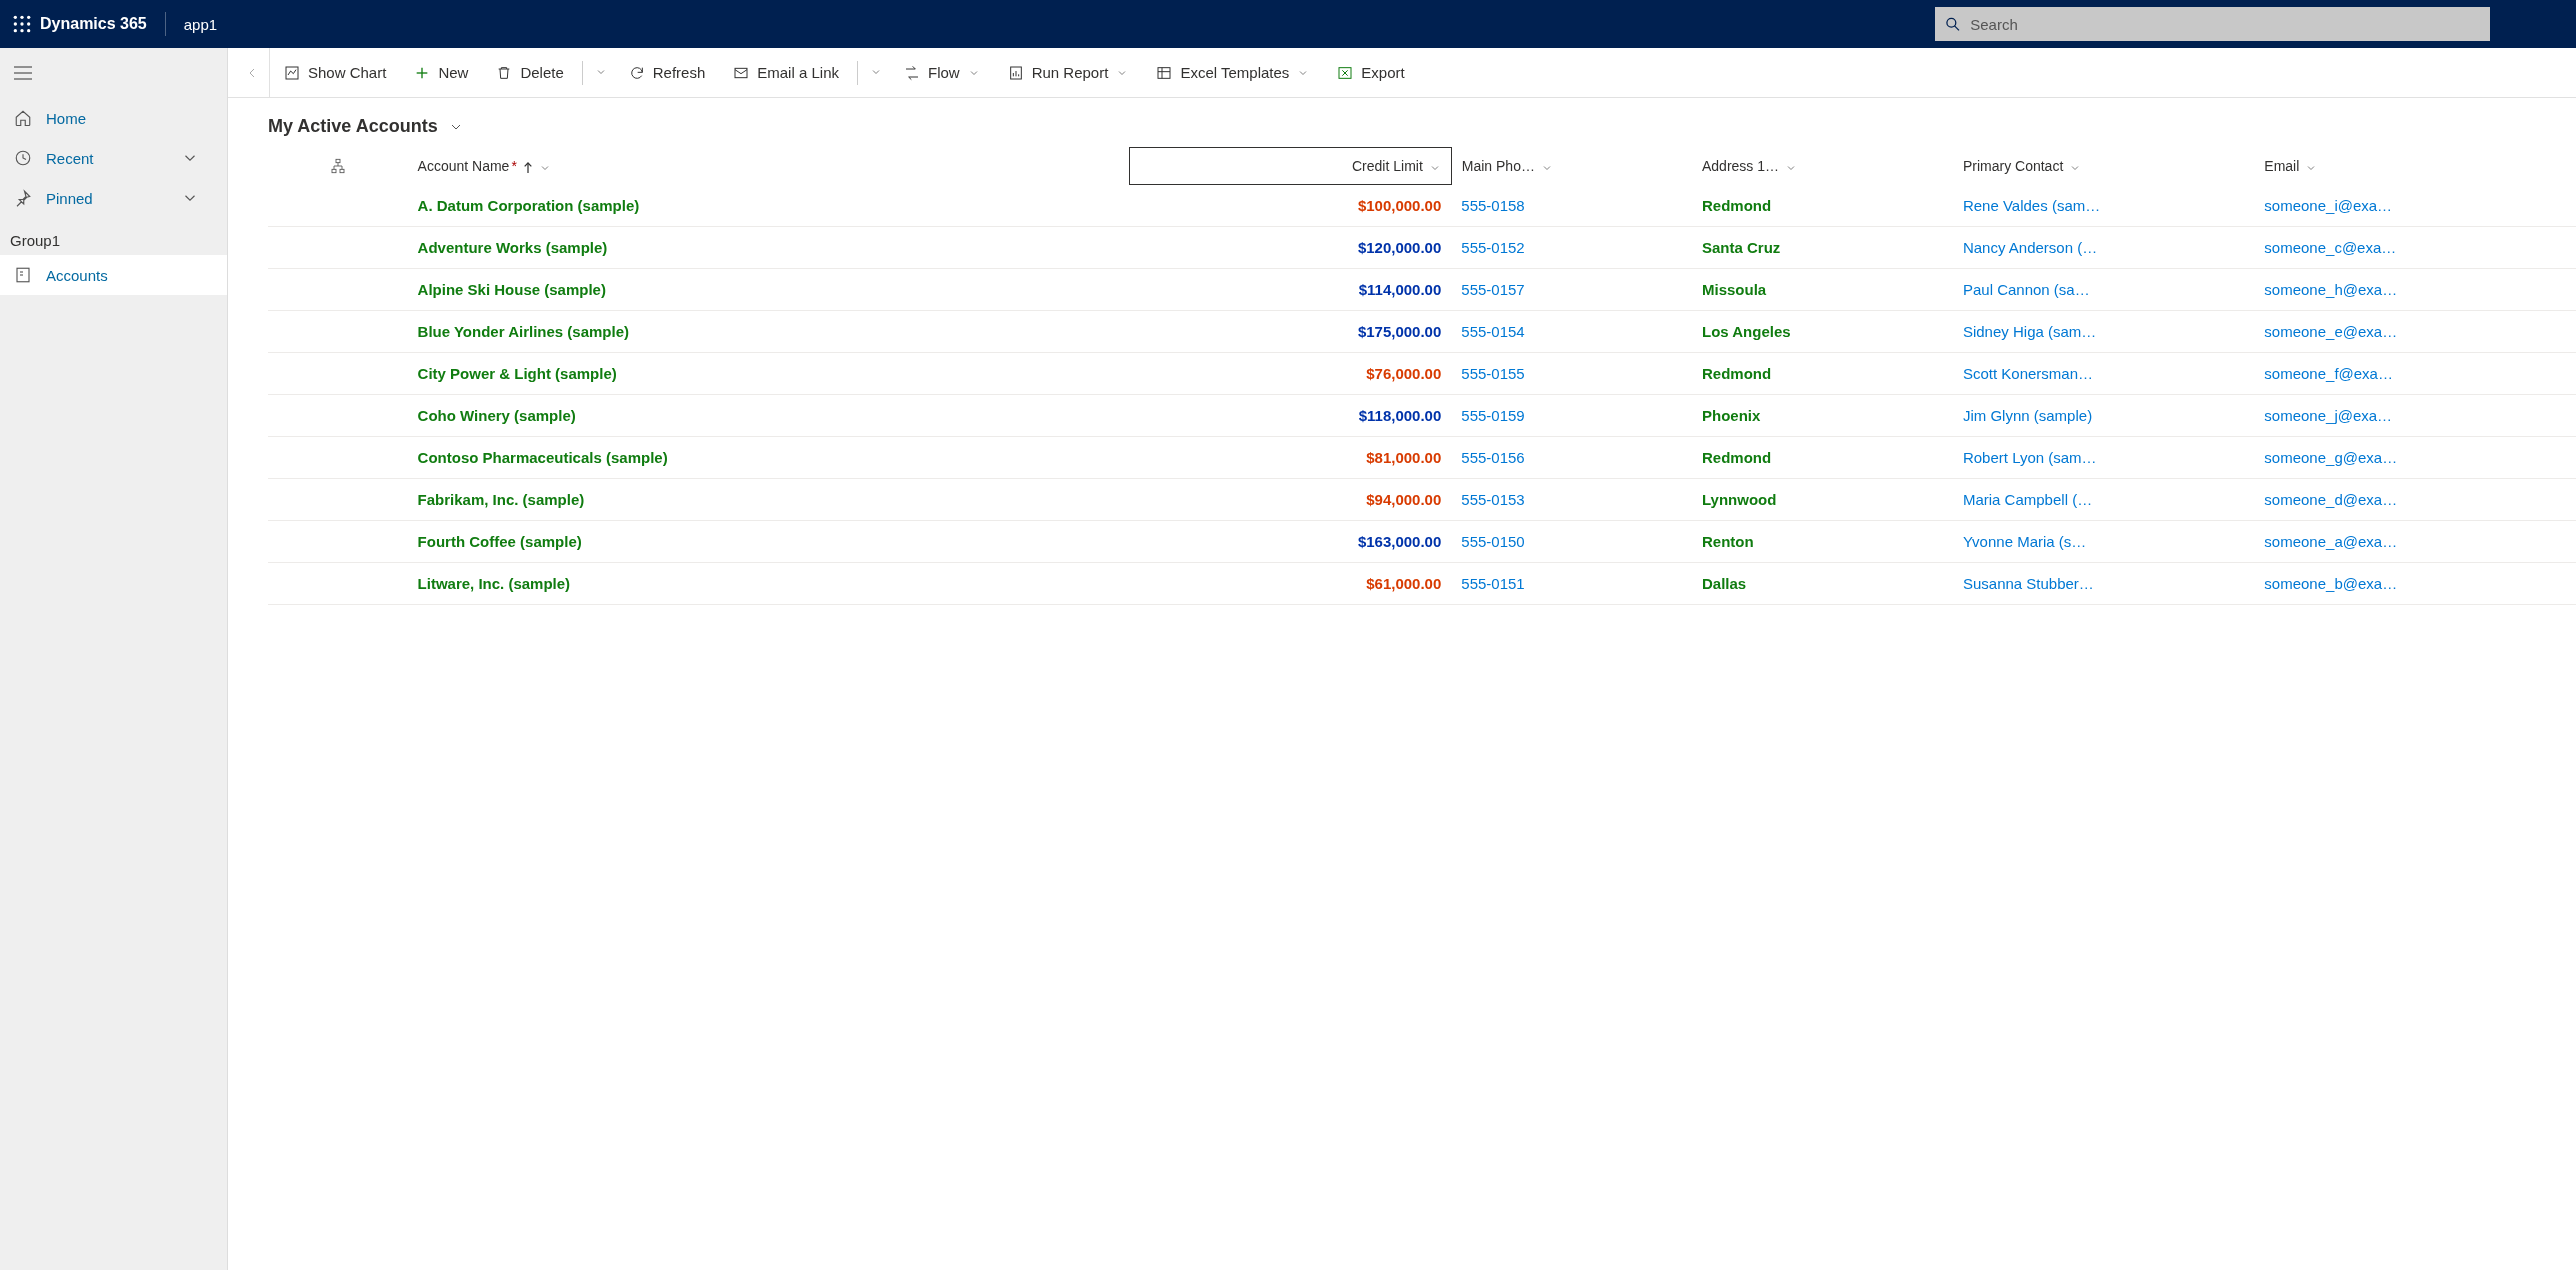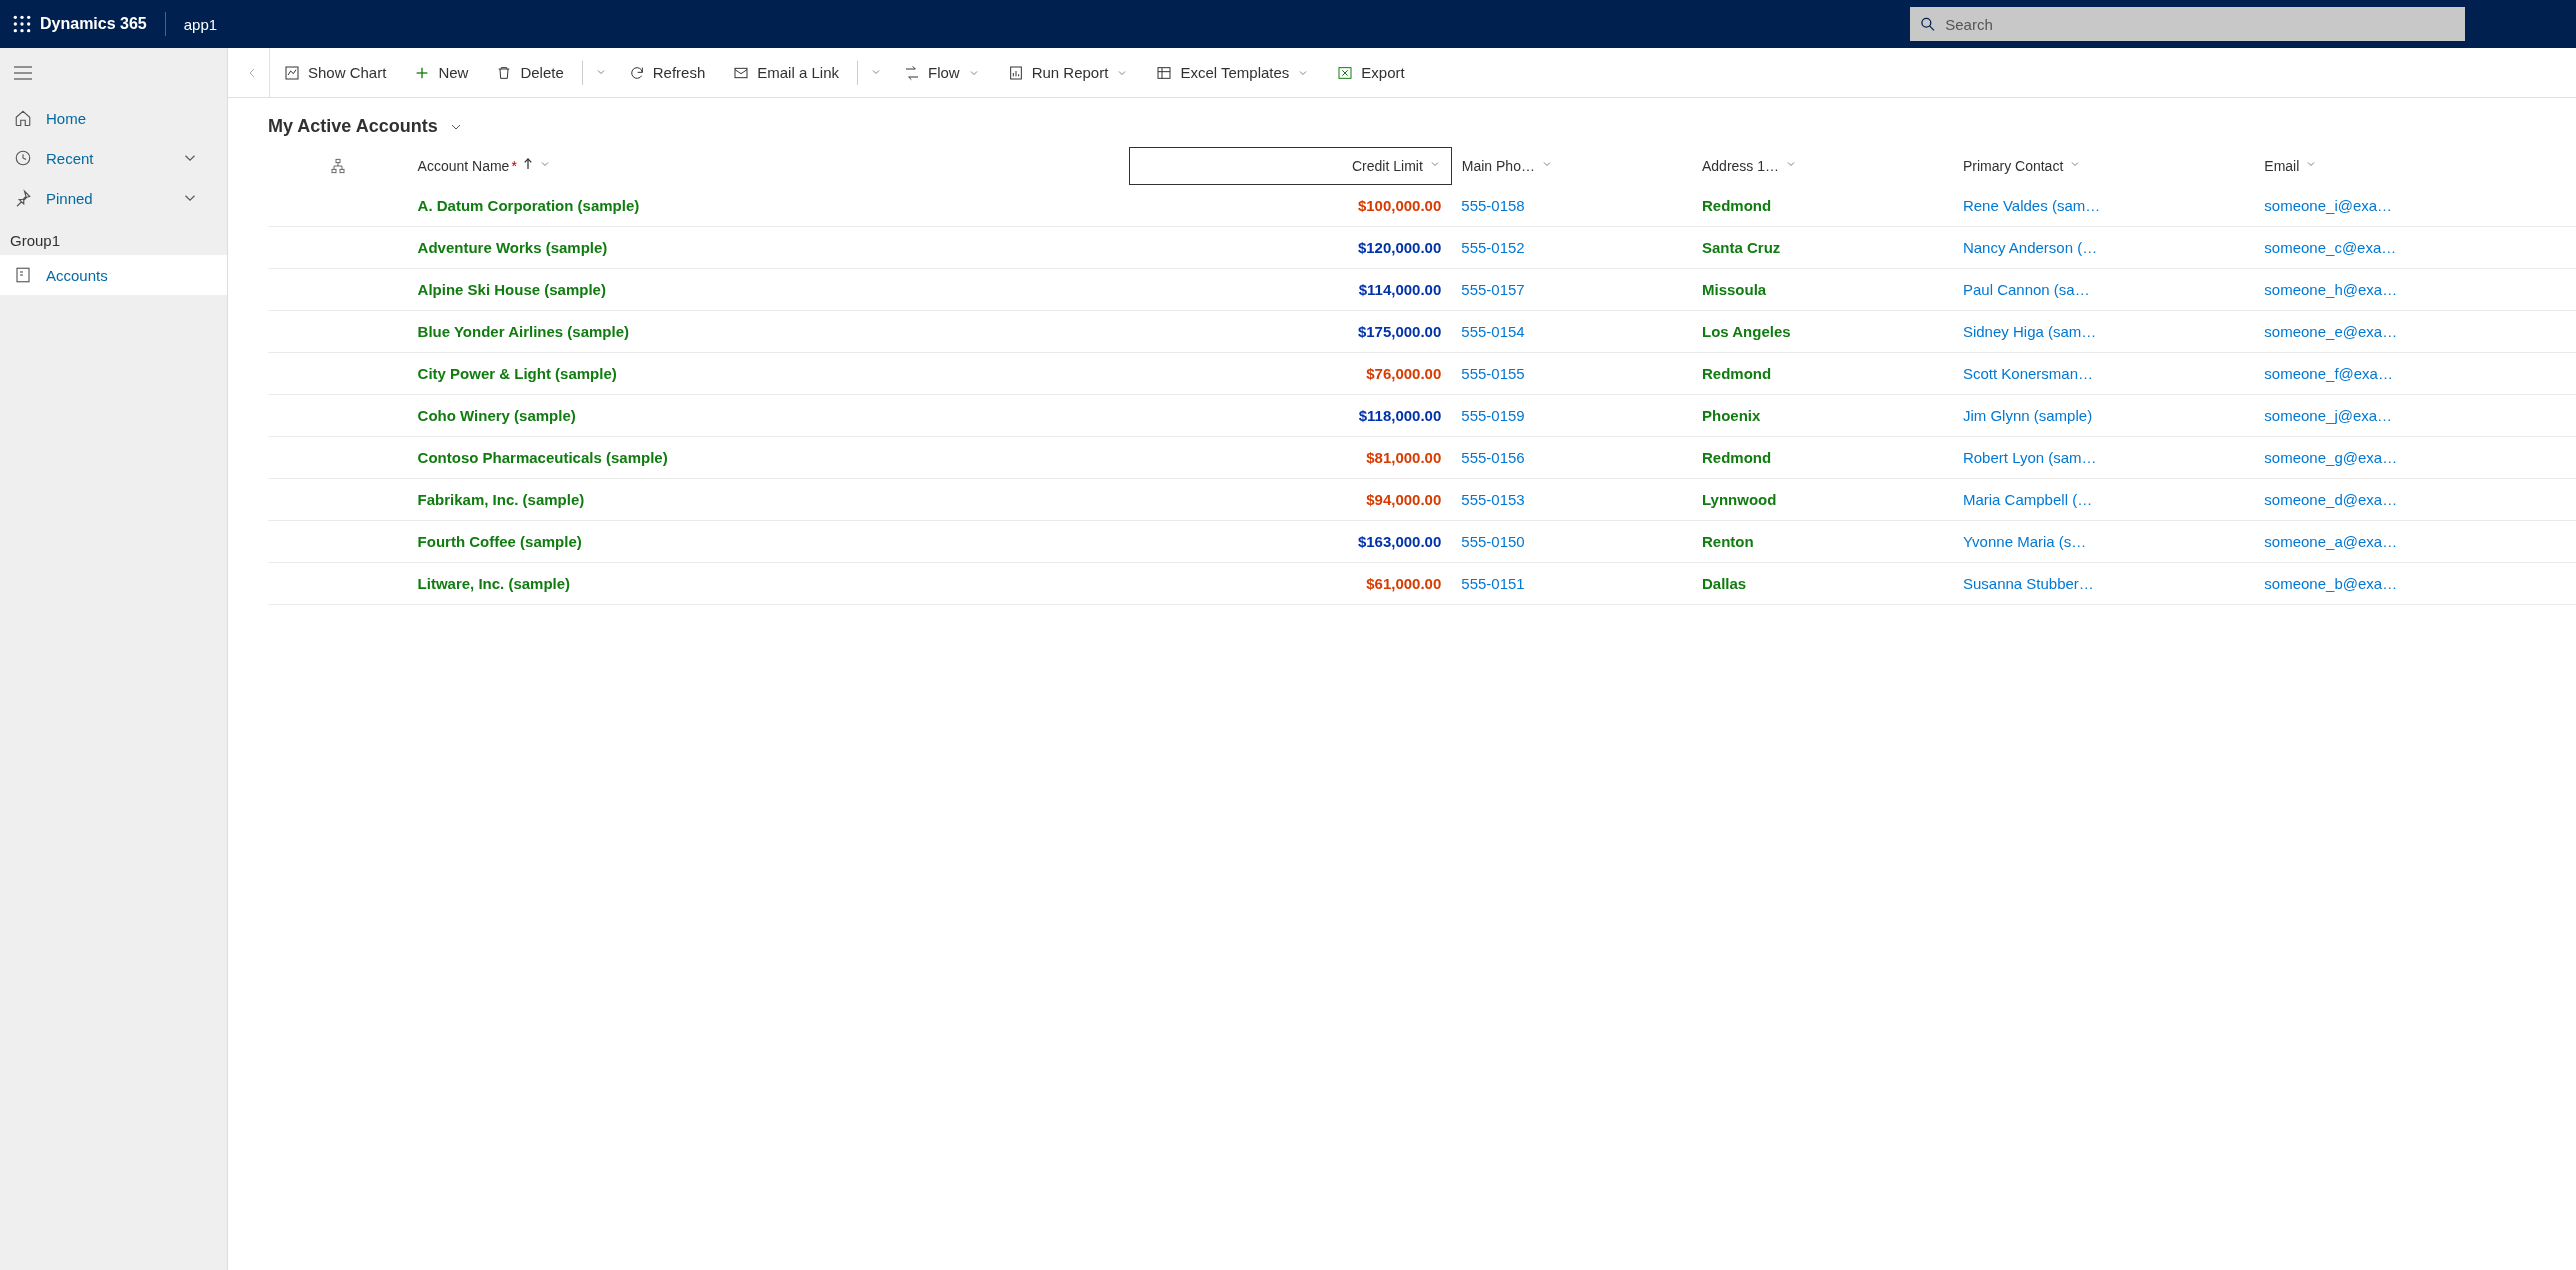--- a/index.html
+++ b/index.html
@@ -5,21 +5,21 @@
 * { box-sizing: border-box; margin: 0; padding: 0; }
 body { font-family: "Segoe UI", -apple-system, sans-serif; font-size: 14px; color: #323130; overflow: hidden; }
 
 
 .topbar { background: #002050; color: #fff; height: 48px; display: flex; align-items: center; padding: 16px 12px; }
 .topbar .waffle { width: 20px; height: 20px; fill: #fff; margin-right: 8px; cursor: pointer; }
 .topbar .brand { font-size: 16px; font-weight: 600; margin-right: 14px; }
 .topbar .divider-v { width: 1px; height: 24px; background: rgba(255,255,255,.3); margin: 0 4px; }
 .topbar .appname { font-size: 15px; margin-left: 14px; }
 .topbar .spacer { flex: 1; }
-.topbar .searchbox { width: 555px; height: 34px; background: #c8c8c8; display: flex; align-items: center; padding: 0 10px; margin-right: 99px;}
+.topbar .searchbox { width: 555px; height: 34px; background: #c8c8c8; display: flex; align-items: center; padding: 0 10px; margin-right: 74px;}
 .topbar .searchbox svg { width: 16px; height: 16px; stroke: #002050; fill: none; margin-right: 10px; }
 .topbar .searchbox input { border: none; background: transparent; font-size: 15px; width: 100%; outline: none; color: #333; }
 .topbar .searchbox input::placeholder { color: #555; }
 
 .shell { display: flex; height: calc(100vh - 48px); }
 
 
 .sidebar { width: 228px; background: #efefef; border-right: 1px solid #ddd; display: flex; flex-direction: column; }
 .sidebar .ham { height: 50px; display: flex; align-items: center; padding: 0 14px; cursor: pointer; }
 .sidebar .ham svg { width: 18px; height: 14px; stroke: #333; }
@@ -41,21 +41,21 @@
 .cmdbar .drop { padding: 0 8px; cursor:pointer; }
 .chev-down { width: 12px; height: 12px; stroke: #555; fill: none; stroke-width: 1.5; }
 
 .view-title { padding: 18px 40px 10px; font-size: 18px; font-weight: 600; display: flex; align-items: center; }
 .view-title .chev-down { margin-left: 10px; width:16px; height:16px; cursor:pointer; }
 
 
 .grid { padding: 0 0 0 40px; }
 .grid table { width: 100%; border-collapse: collapse; table-layout: fixed; }
 .grid th { text-align: left; font-weight: 400; font-size: 14px; color: #323130; padding: 10px 10px; position: relative; white-space: nowrap; overflow: hidden; text-overflow: ellipsis; }
-.grid th .hwrap { display: flex; align-items: flex-start; }
+.grid th .hwrap { display: flex; align-items: flex-end; }
 .grid th .hwrap.right { justify-content: flex-end; }
 .grid th .req { color: #a80000; margin-left: 2px; }
 .grid th .sorticon { margin-left: 6px; width:10px; height:12px; stroke:#333; fill:none; stroke-width:1.5;}
 .grid th.selected { border: 1px solid #323130; }
 .grid td { padding: 12px 10px; border-bottom: 1px solid #edebe9; font-size: 15px; white-space: nowrap; overflow: hidden; text-overflow: ellipsis; }
 .grid tr td:first-child, .grid tr th:first-child { width: 59px; }
 .grid th.icon-col svg { width:16px; height:16px; stroke:#555; fill:none; stroke-width:1.3; margin:0 auto; display:block;}
 
 .c-name { color: #107c10; font-weight: 600; }
 .c-credit-red { color: #d83b01; font-weight: 600; text-align: right; }

